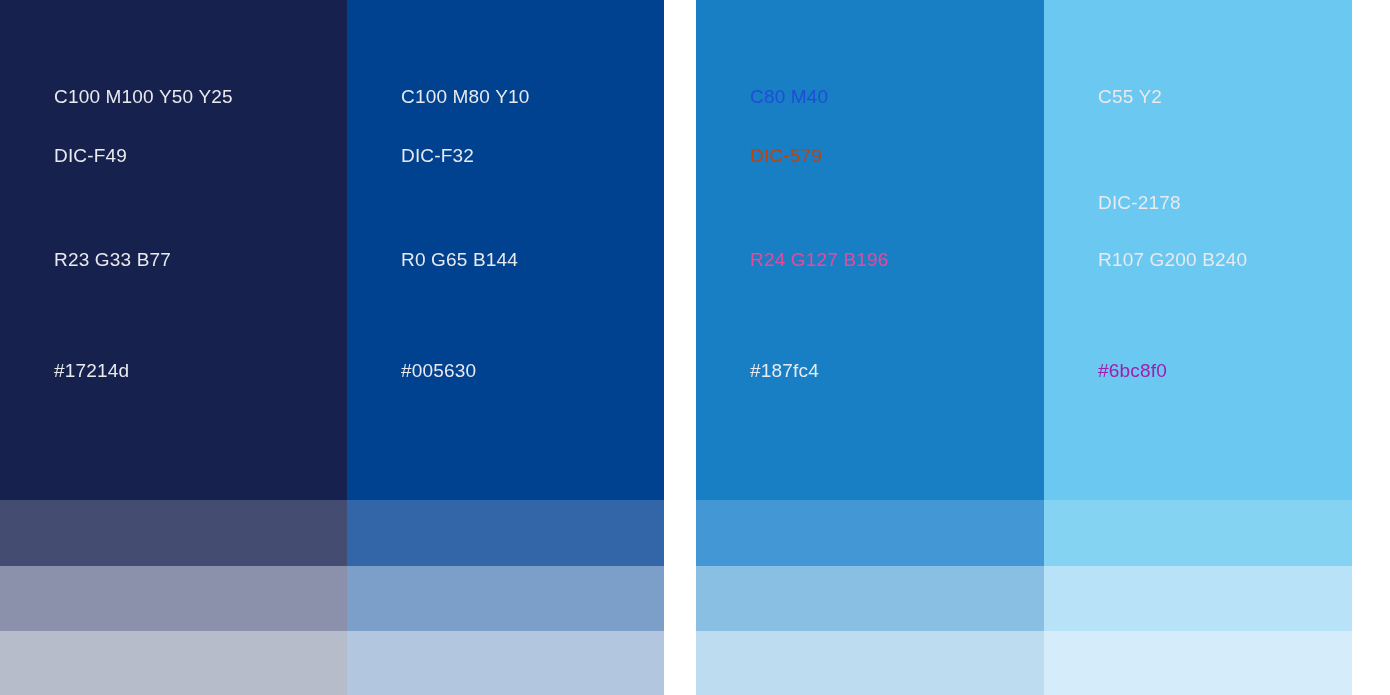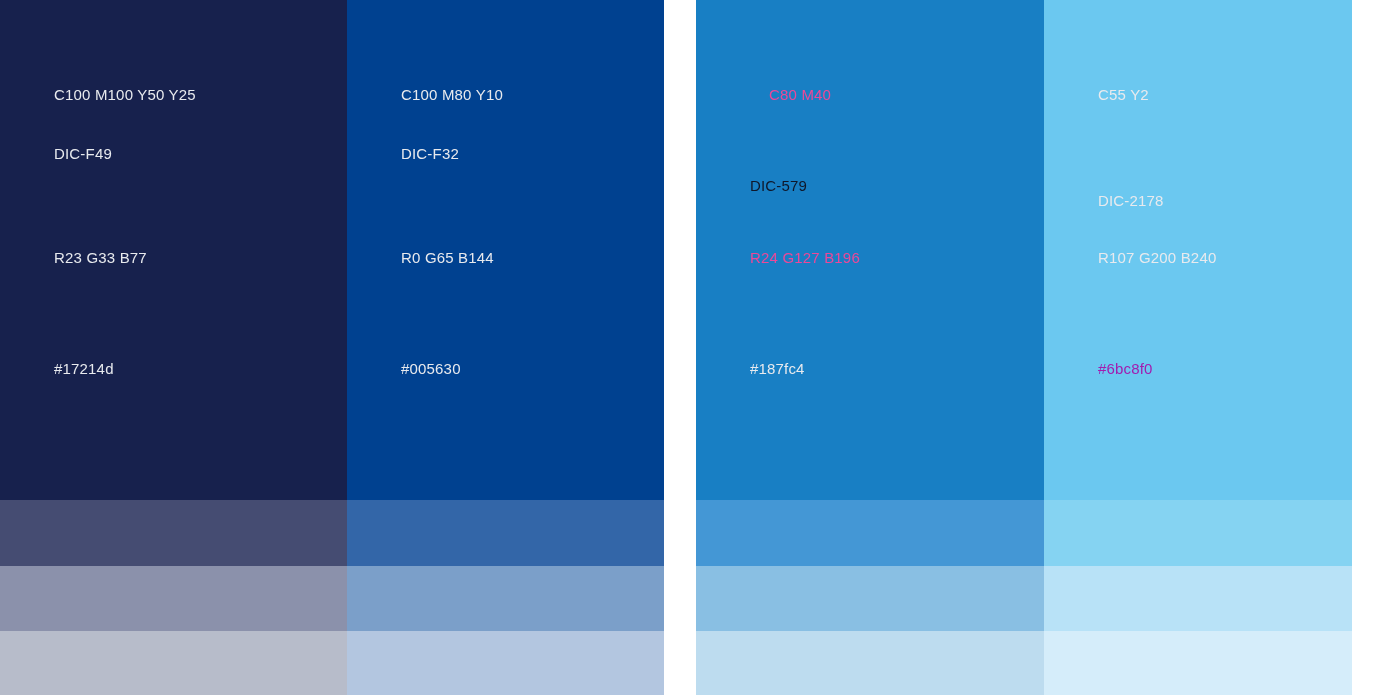--- a/index.html
+++ b/index.html
@@ -33,21 +33,21 @@
     left: 0;
     right: 0;
     height: 500px;
     padding-left: 54px;
     box-sizing: border-box;
   }
   .label-line {
     position: absolute;
     left: 54px;
     color: #e8eaee;
-    font-size: 15px;
+    font-size: 19px;
     letter-spacing: 0.18px;
     line-height: 1;
     white-space: nowrap;
   }
   .label-cmyk  { top: 87px; }
   .label-dic   { top: 146px; }
   .label-rgb   { top: 250px; }
   .label-hex   { top: 361px; }
 
   .tint-band {
@@ -86,22 +86,22 @@
       <div class="label-line label-hex" style="color: rgb(232, 234, 238);">#005630</div>
     </div>
     <div class="tint-band tint-1" style="background: rgb(51, 102, 168);"></div>
     <div class="tint-band tint-2" style="background: rgb(123, 159, 201);"></div>
     <div class="tint-band tint-3" style="background: rgb(179, 198, 224);"></div>
   </div>
 
   <div class="swatch-column" style="left:696px;width:348px;">
     <div class="swatch-main" style="background: rgb(24, 127, 196);"></div>
     <div class="swatch-labels">
-      <div class="label-line label-cmyk" style="color: #ec4899; margin-left: 19px;">C80 M40</div>
-      <div class="label-line label-dic" style="color: #0f172a; margin-top: 32px;">DIC-579</div>
+      <div class="label-line label-cmyk" style="color: #1d4ed8;">C80 M40</div>
+      <div class="label-line label-dic" style="color: #c2410c;">DIC-579</div>
       <div class="label-line label-rgb" style="color: #ec4899;">R24 G127 B196</div>
       <div class="label-line label-hex" style="color: rgb(232, 234, 238);">#187fc4</div>
     </div>
     <div class="tint-band tint-1" style="background: rgb(68, 151, 213);"></div>
     <div class="tint-band tint-2" style="background: rgb(137, 191, 227);"></div>
     <div class="tint-band tint-3" style="background: rgb(189, 220, 239);"></div>
   </div>
 
   <div class="swatch-column" style="left:1044px;width:308px;">
     <div class="swatch-main" style="background: rgb(107, 200, 240);"></div>

